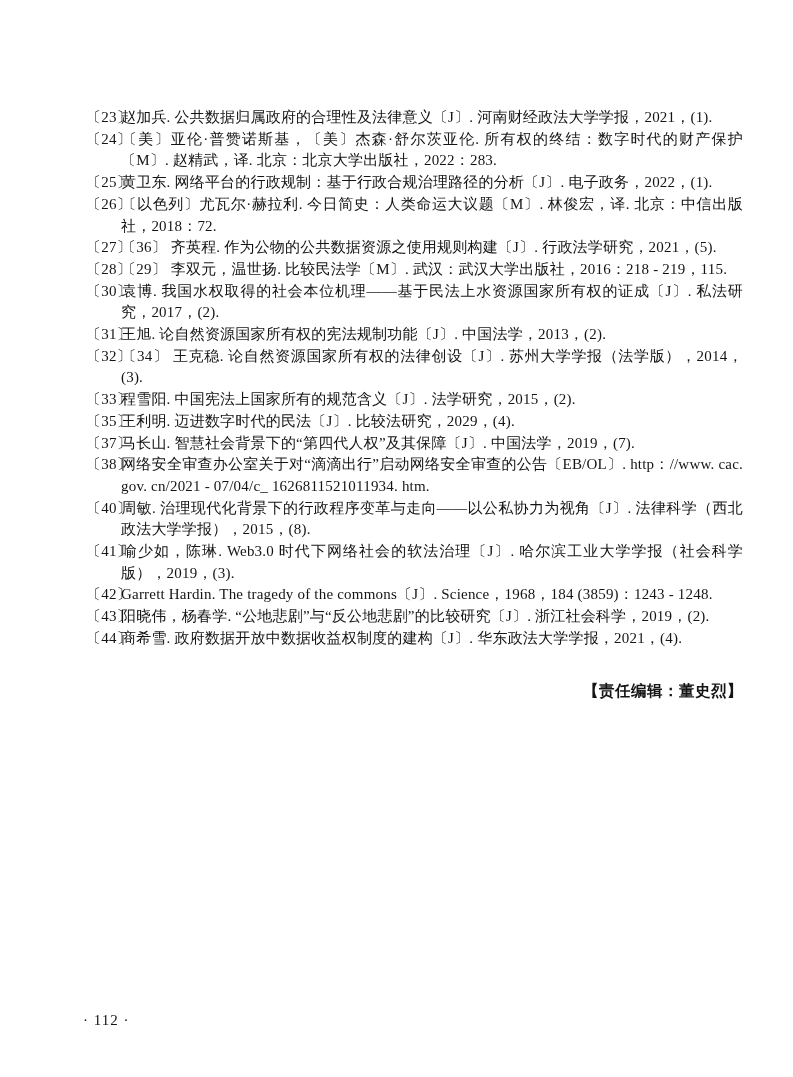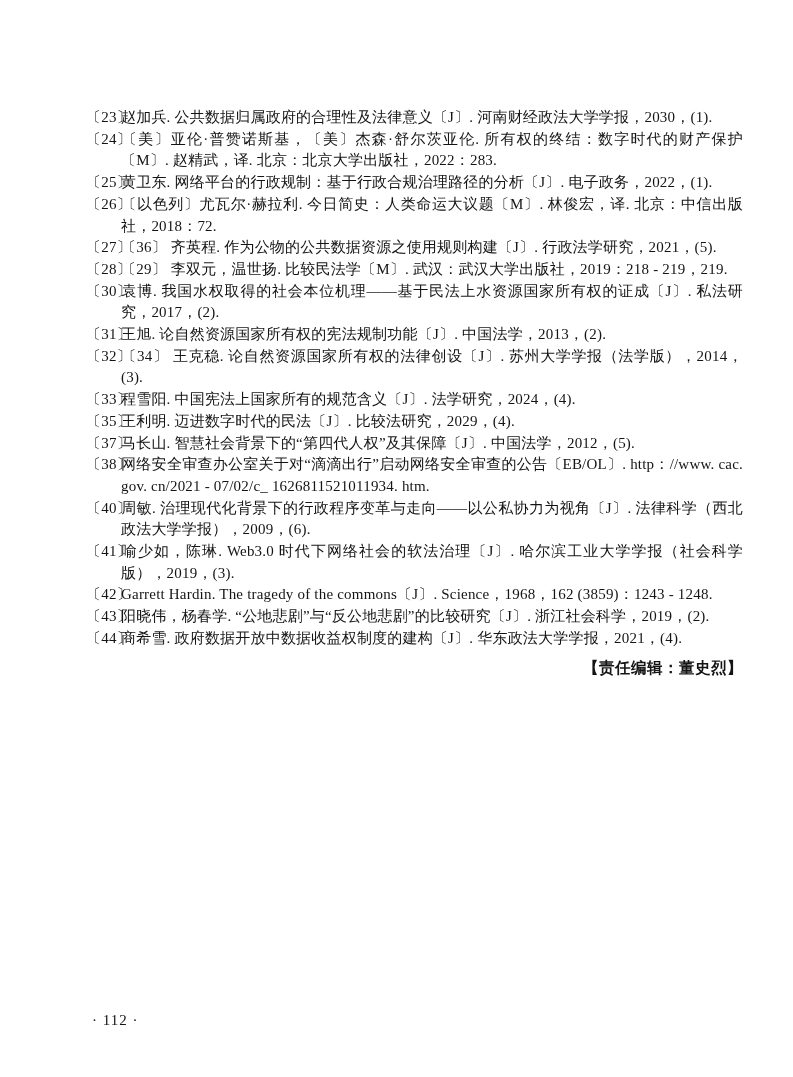--- a/index.html
+++ b/index.html
@@ -30,103 +30,103 @@
     text-align: justify;
     letter-spacing: 0.2px;
   }
   .ref-label {
     display: inline-block;
     width: 35px;
     margin-left: -35px;
     white-space: nowrap;
   }
   .editor-line {
-    margin-top: 8px;
+    margin-top: 31px;
     text-align: right;
     font-family: "Liberation Sans", "DejaVu Sans", sans-serif;
     font-weight: bold;
     font-size: 15.5px;
     letter-spacing: 0.5px;
   }
   .page-number {
     position: absolute;
-    left: 92px;
+    left: 83px;
     top: 1012px;
     font-size: 15px;
     letter-spacing: 1px;
   }
 </style>
 </head>
 <body>
 
 <div class="page">
   <div class="ref-list" id="ref-list">
 
   <div class="ref">
-    <span class="ref-label">〔23〕</span><span class="ref-text">赵加兵. 公共数据归属政府的合理性及法律意义〔J〕. 河南财经政法大学学报，2030，(1).</span>
+    <span class="ref-label">〔23〕</span><span class="ref-text">赵加兵. 公共数据归属政府的合理性及法律意义〔J〕. 河南财经政法大学学报，2021，(1).</span>
   </div>
 
   <div class="ref">
     <span class="ref-label">〔24〕</span><span class="ref-text">〔美〕亚伦·普赞诺斯基，〔美〕杰森·舒尔茨亚伦. 所有权的终结：数字时代的财产保护〔M〕. 赵精武，译. 北京：北京大学出版社，2022：283.</span>
   </div>
 
   <div class="ref">
     <span class="ref-label">〔25〕</span><span class="ref-text">黄卫东. 网络平台的行政规制：基于行政合规治理路径的分析〔J〕. 电子政务，2022，(1).</span>
   </div>
 
   <div class="ref">
     <span class="ref-label">〔26〕</span><span class="ref-text">〔以色列〕尤瓦尔·赫拉利. 今日简史：人类命运大议题〔M〕. 林俊宏，译. 北京：中信出版社，2018：72.</span>
   </div>
 
   <div class="ref">
     <span class="ref-label">〔27〕</span><span class="ref-text">〔36〕 齐英程. 作为公物的公共数据资源之使用规则构建〔J〕. 行政法学研究，2021，(5).</span>
   </div>
 
   <div class="ref">
-    <span class="ref-label">〔28〕</span><span class="ref-text">〔29〕 李双元，温世扬. 比较民法学〔M〕. 武汉：武汉大学出版社，2019：218 - 219，219.</span>
+    <span class="ref-label">〔28〕</span><span class="ref-text">〔29〕 李双元，温世扬. 比较民法学〔M〕. 武汉：武汉大学出版社，2016：218 - 219，115.</span>
   </div>
 
   <div class="ref">
     <span class="ref-label">〔30〕</span><span class="ref-text">袁博. 我国水权取得的社会本位机理——基于民法上水资源国家所有权的证成〔J〕. 私法研究，2017，(2).</span>
   </div>
 
   <div class="ref">
     <span class="ref-label">〔31〕</span><span class="ref-text">王旭. 论自然资源国家所有权的宪法规制功能〔J〕. 中国法学，2013，(2).</span>
   </div>
 
   <div class="ref">
     <span class="ref-label">〔32〕</span><span class="ref-text">〔34〕 王克稳. 论自然资源国家所有权的法律创设〔J〕. 苏州大学学报（法学版），2014，(3).</span>
   </div>
 
   <div class="ref">
-    <span class="ref-label">〔33〕</span><span class="ref-text">程雪阳. 中国宪法上国家所有的规范含义〔J〕. 法学研究，2024，(4).</span>
+    <span class="ref-label">〔33〕</span><span class="ref-text">程雪阳. 中国宪法上国家所有的规范含义〔J〕. 法学研究，2015，(2).</span>
   </div>
 
   <div class="ref">
     <span class="ref-label">〔35〕</span><span class="ref-text">王利明. 迈进数字时代的民法〔J〕. 比较法研究，2029，(4).</span>
   </div>
 
   <div class="ref">
-    <span class="ref-label">〔37〕</span><span class="ref-text">马长山. 智慧社会背景下的“第四代人权”及其保障〔J〕. 中国法学，2012，(5).</span>
+    <span class="ref-label">〔37〕</span><span class="ref-text">马长山. 智慧社会背景下的“第四代人权”及其保障〔J〕. 中国法学，2019，(7).</span>
   </div>
 
   <div class="ref">
-    <span class="ref-label">〔38〕</span><span class="ref-text">网络安全审查办公室关于对“滴滴出行”启动网络安全审查的公告〔EB/OL〕. http：//www. cac. gov. cn/2021 - 07/02/c_ 1626811521011934. htm.</span>
+    <span class="ref-label">〔38〕</span><span class="ref-text">网络安全审查办公室关于对“滴滴出行”启动网络安全审查的公告〔EB/OL〕. http：//www. cac. gov. cn/2021 - 07/04/c_ 1626811521011934. htm.</span>
   </div>
 
   <div class="ref">
-    <span class="ref-label">〔40〕</span><span class="ref-text">周敏. 治理现代化背景下的行政程序变革与走向——以公私协力为视角〔J〕. 法律科学（西北政法大学学报），2009，(6).</span>
+    <span class="ref-label">〔40〕</span><span class="ref-text">周敏. 治理现代化背景下的行政程序变革与走向——以公私协力为视角〔J〕. 法律科学（西北政法大学学报），2015，(8).</span>
   </div>
 
   <div class="ref">
     <span class="ref-label">〔41〕</span><span class="ref-text">喻少如，陈琳. Web3.0 时代下网络社会的软法治理〔J〕. 哈尔滨工业大学学报（社会科学版），2019，(3).</span>
   </div>
 
   <div class="ref">
-    <span class="ref-label">〔42〕</span><span class="ref-text">Garrett Hardin. The tragedy of the commons〔J〕. Science，1968，162 (3859)：1243 - 1248.</span>
+    <span class="ref-label">〔42〕</span><span class="ref-text">Garrett Hardin. The tragedy of the commons〔J〕. Science，1968，184 (3859)：1243 - 1248.</span>
   </div>
 
   <div class="ref">
     <span class="ref-label">〔43〕</span><span class="ref-text">阳晓伟，杨春学. “公地悲剧”与“反公地悲剧”的比较研究〔J〕. 浙江社会科学，2019，(2).</span>
   </div>
 
   <div class="ref">
     <span class="ref-label">〔44〕</span><span class="ref-text">商希雪. 政府数据开放中数据收益权制度的建构〔J〕. 华东政法大学学报，2021，(4).</span>
   </div>
 <div class="editor-line">【责任编辑：董史烈】</div>

